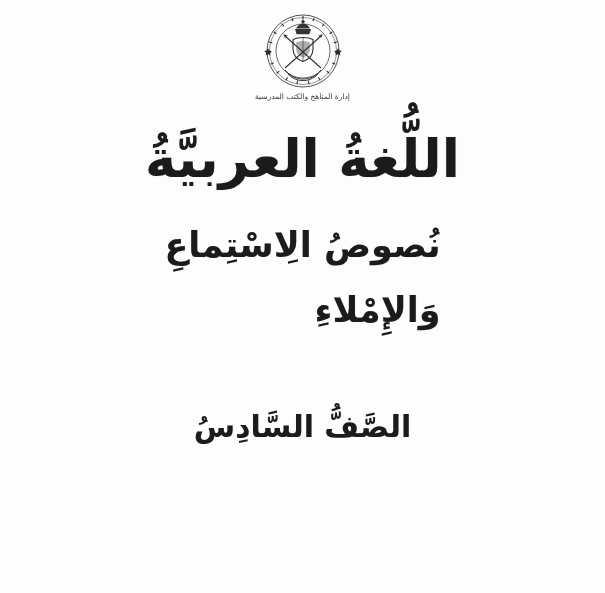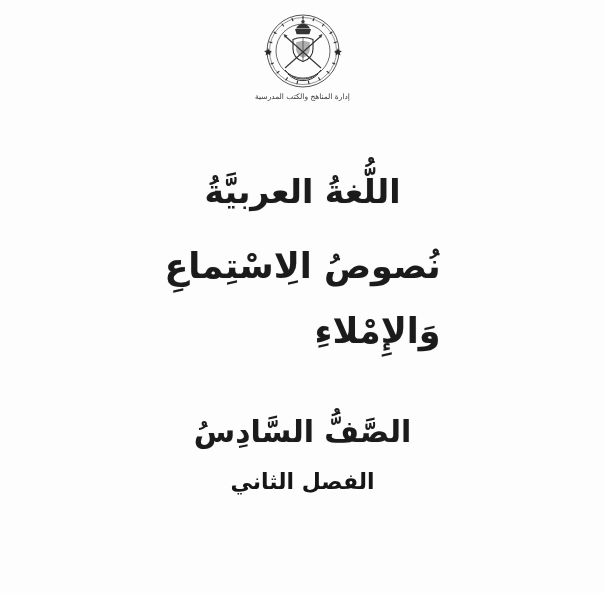--- a/index.html
+++ b/index.html
@@ -46,22 +46,22 @@
     margin-top: 2px;
     font-size: 7.5px;
     color: #3b3b3b;
     letter-spacing: 0.2px;
     font-family: "DejaVu Sans", sans-serif;
     white-space: nowrap;
   }
 
   
   .title-main {
-    margin-top: 72px;
-    font-size: 33px;
+    margin-top: 28px;
+    font-size: 53px;
     font-weight: bold;
     color: #1b1b1b;
     letter-spacing: -1px;
     line-height: 1.15;
     text-align: center;
     font-family: "DejaVu Sans", sans-serif;
     text-shadow: 0 0 1px rgba(0,0,0,0.25);
   }
   .title-sub {
     margin-top: 30px;
@@ -71,21 +71,21 @@
     line-height: 1.45;
     text-align: right;
     font-family: "DejaVu Sans", sans-serif;
     text-shadow: 0 0 1px rgba(0,0,0,0.2);
   }
   .title-sub .line2 {
     display: block;
     margin-top: 14px;
   }
   .grade {
-    margin-top: 58px;
+    margin-top: 74px;
     font-size: 30px;
     font-weight: bold;
     color: #1b1b1b;
     text-align: center;
     font-family: "DejaVu Sans", sans-serif;
     text-shadow: 0 0 1px rgba(0,0,0,0.2);
   }
   .term {
     margin-top: 20px;
     font-size: 22px;
@@ -182,15 +182,14 @@
 
   <div class="title-main">اللُّغةُ العربيَّةُ</div>
 
   <div class="title-sub">
     <span>نُصوصُ الِاسْتِماعِ</span>
     <span class="line2">وَالإِمْلاءِ</span>
   </div>
 
   <div class="grade">الصَّفُّ السَّادِسُ</div>
 
-  <div class="term">الفصل الثاني</div>
 
 </div>
 
 </body></html>

